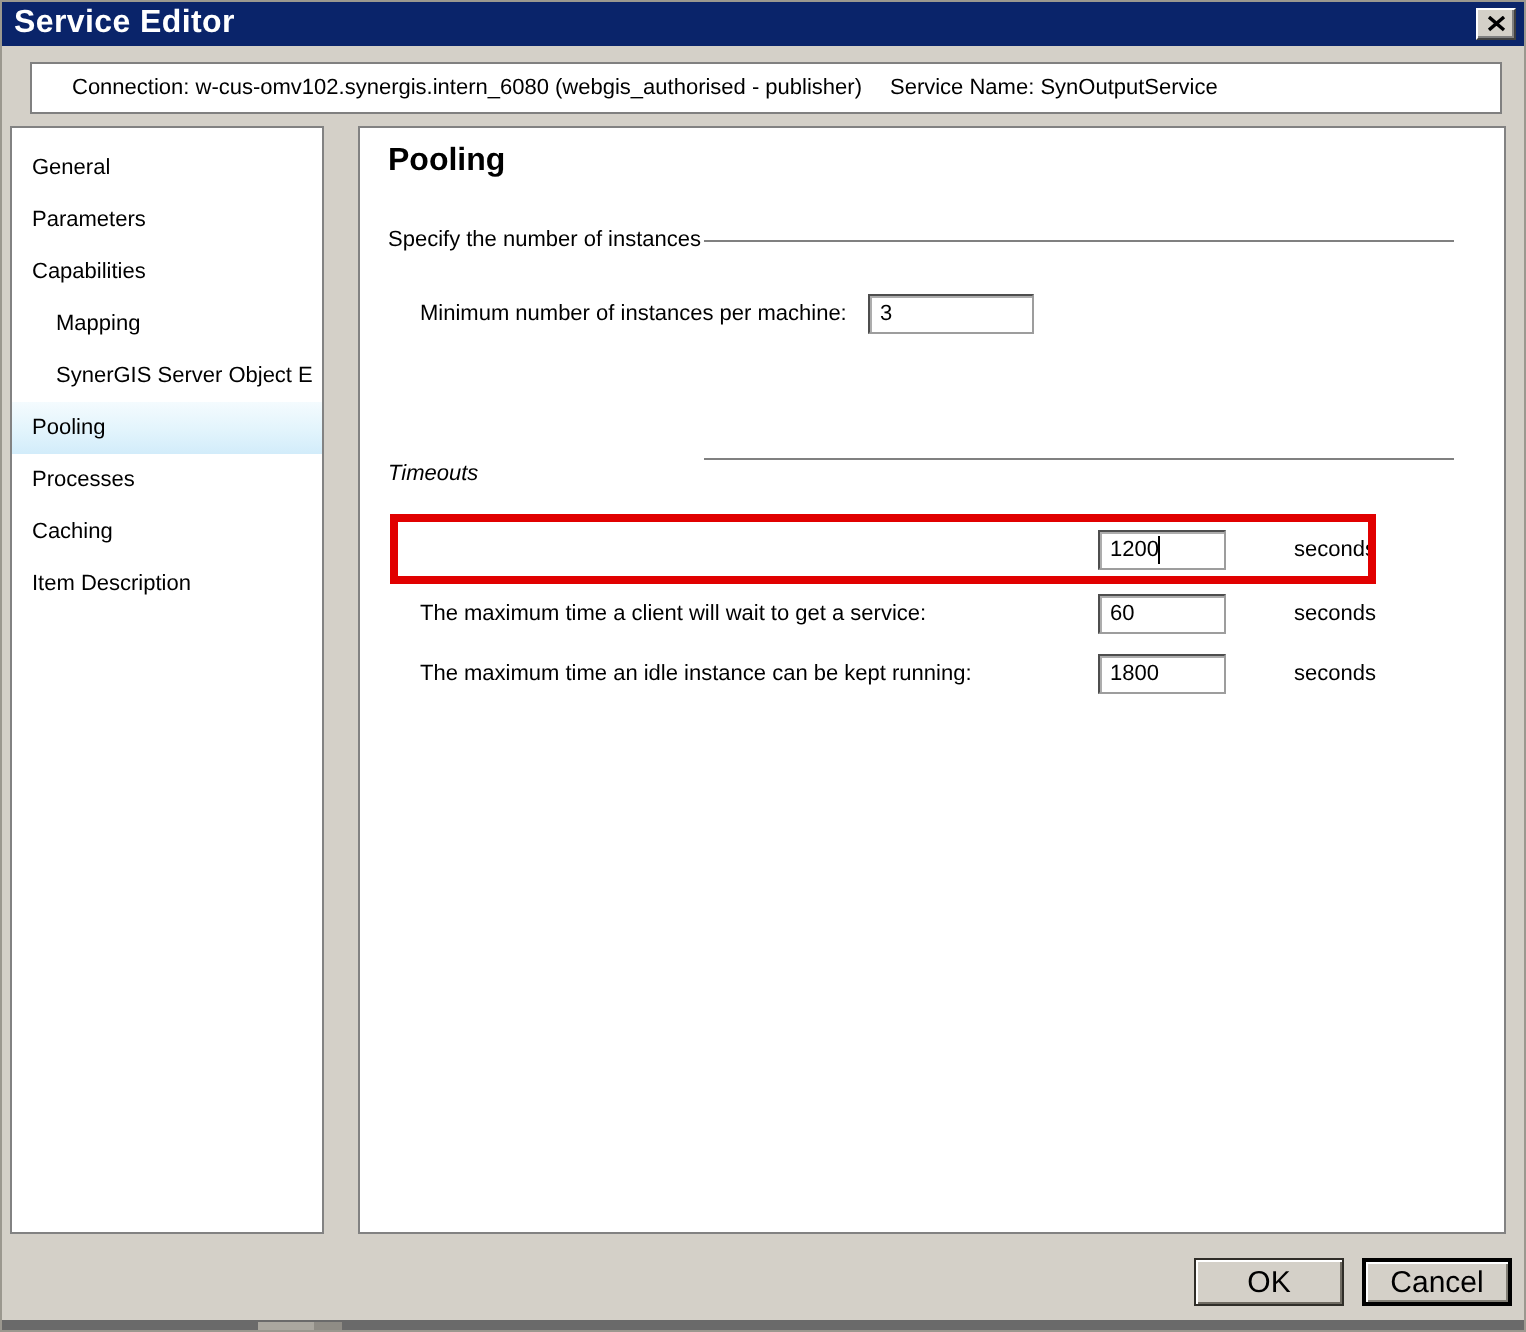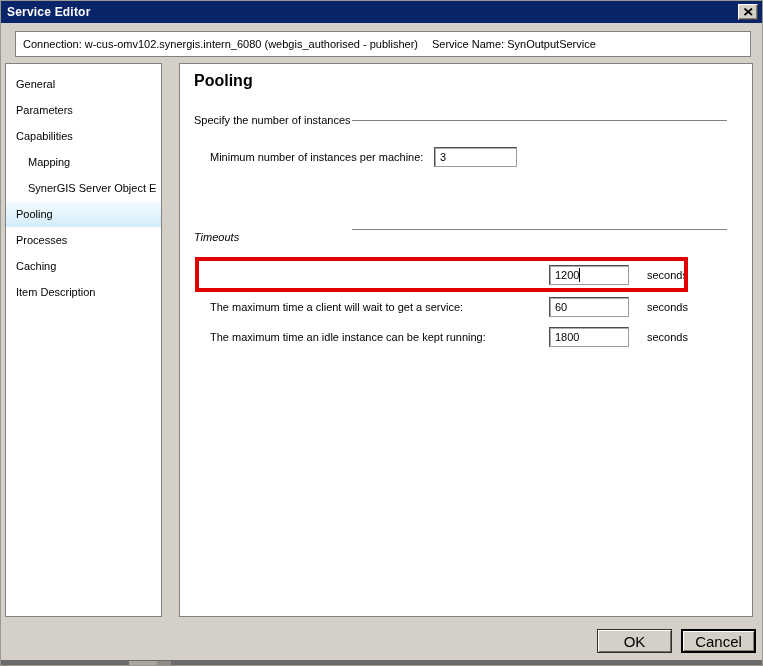--- a/index.html
+++ b/index.html
@@ -23,39 +23,39 @@
     overflow:hidden;
     font-size:11px;color:#000;
   }
   
   .titlebar{
     position:absolute;left:0;top:0;right:0;height:22px;
     background:var(--titlebar);
     display:flex;align-items:center;
   }
   .titlebar-text{
-    color:#fff;font-weight:bold;font-size:12px;padding-left:6px;
+    color:#fff;font-weight:bold;font-size:16px;padding-left:6px;
     letter-spacing:0.2px;
   }
   .close-btn{
     position:absolute;right:4px;top:3px;width:20px;height:16px;
     background:var(--dialog-bg);
     border:1px solid;
     border-color:#ffffff #404040 #404040 #ffffff;
     box-shadow:inset -1px -1px 0 #808080;
     display:flex;align-items:center;justify-content:center;
     cursor:default;
   }
   
   .connection-bar{
     position:absolute;left:14px;top:30px;width:736px;height:26px;
     background:#fff;
     border:1px solid #808080;
     display:flex;align-items:center;
-    padding-left:7px;
+    padding-left:20px;
     white-space:nowrap;overflow:hidden;
   }
   .connection-bar .svc{margin-left:14px;}
   
   .sidebar{
     position:absolute;left:4px;top:62px;width:157px;height:554px;
     background:#fff;
     border:1px solid var(--panel-border);
     padding-top:7px;
     overflow:hidden;
@@ -100,21 +100,21 @@
     background:#fff;
     border:1px solid #9d9d9d;
     border-top-color:#4e4e4e;border-left-color:#4e4e4e;
     box-shadow:inset 1px 1px 0 #adadad;
     font-family:"Liberation Sans", sans-serif;
     font-size:11px;color:#000;
     padding:0 0 0 5px;
     outline:none;
   }
   .inst-input{left:254px;width:83px;}
-  .time-input{left:369px;width:80px;}
+  .time-input{left:369px;width:64px;}
   .row-min{top:83px;padding-left:48px;}
   .row-max{top:114px;}
   .t-row-1{top:201px;}
   .t-row-2{top:233px;}
   .t-row-3{top:263px;}
   .unit-label{
     position:absolute;left:467px;line-height:20px;white-space:nowrap;
   }
   .caret{
     position:absolute;left:399px;top:3px;width:1px;height:14px;background:#000;

